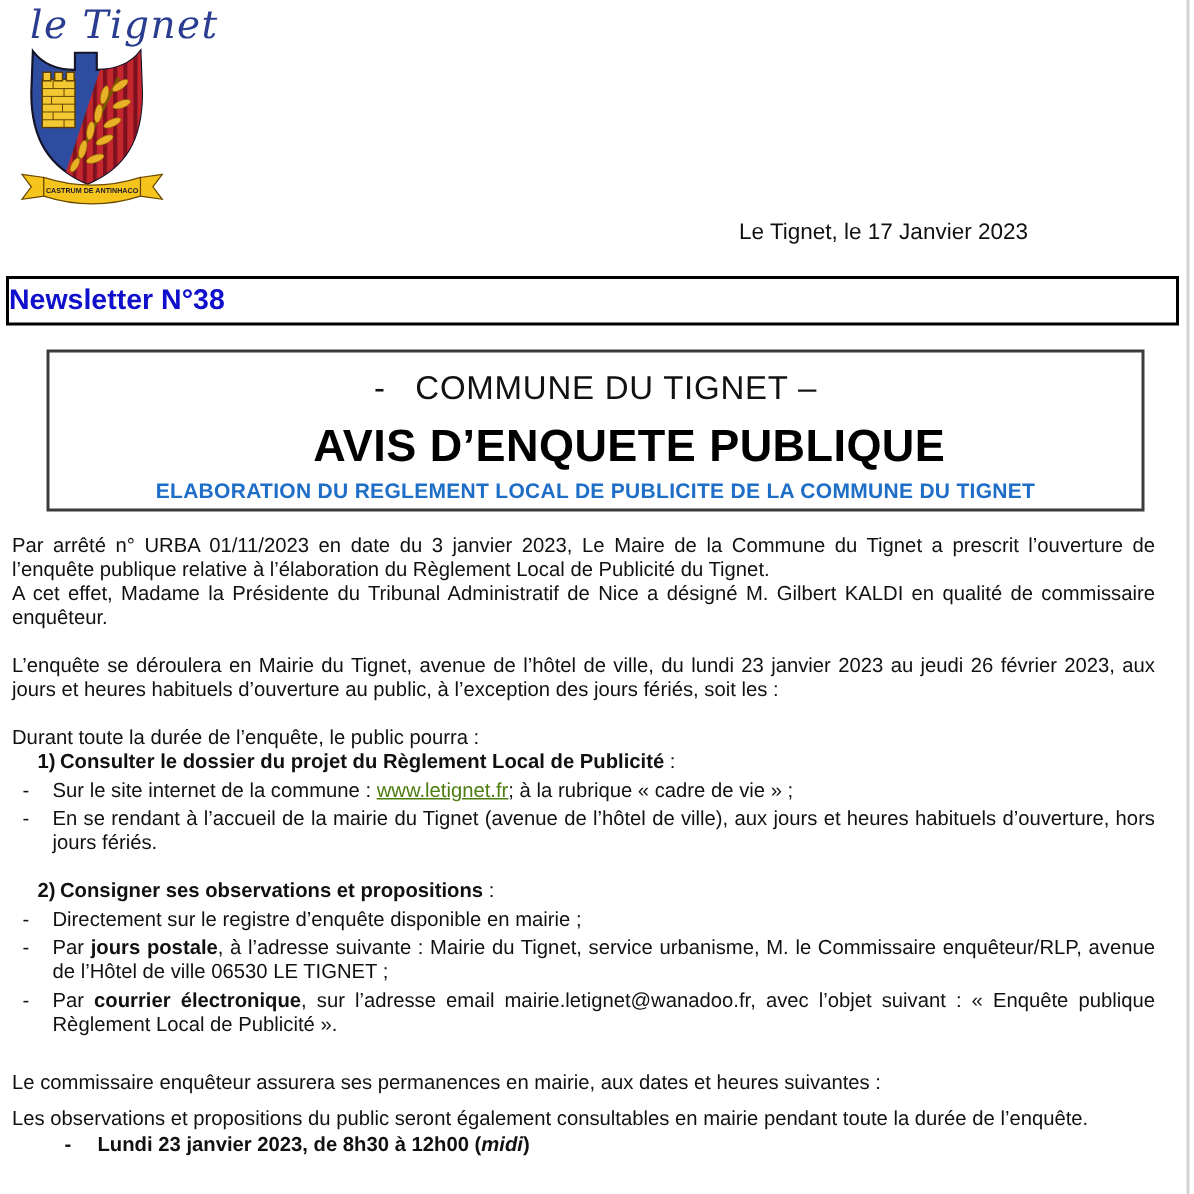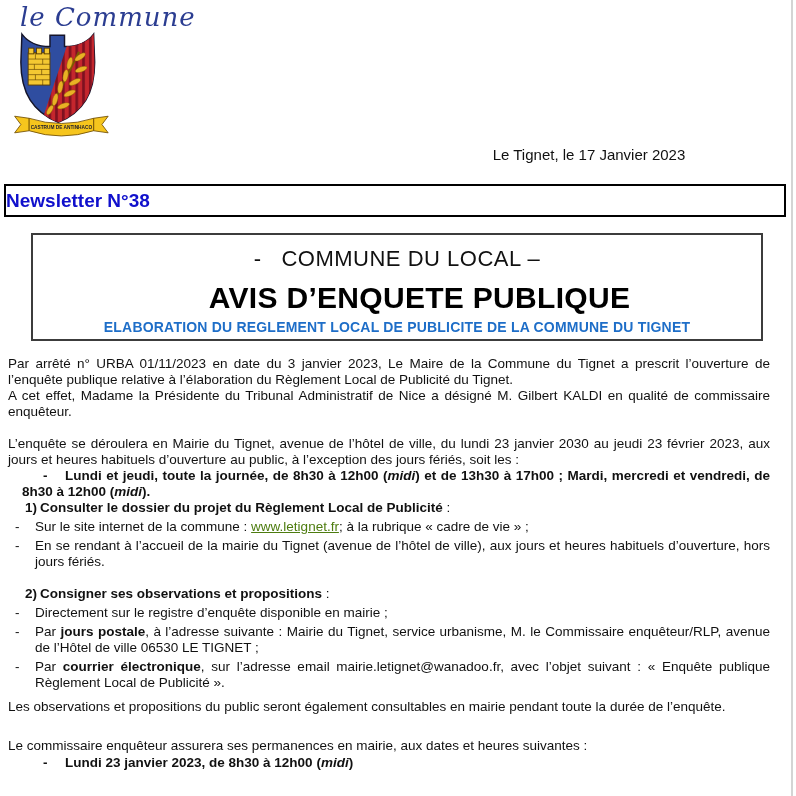--- a/index.html
+++ b/index.html
@@ -58,21 +58,21 @@
   .mt8  { margin-top:8px; }
   .mt23 { margin-top:23px; }
   .mt1  { margin-top:1px; }
 </style>
 </head>
 <body>
 
 <div class="page-edge"></div>
 
 <div class="logo">
-  <div class="logo-text">le Commune</div>
+  <div class="logo-text">le Tignet</div>
   <svg width="100" height="106" viewBox="0 0 95 102">
     <defs>
       <clipPath id="shieldClip">
         <path d="M7,3 C13,11 22,15 34,15 L34,4 L48,4 L48,15 C60,15 70,11 76,3 L77,30 C77,60 66,78 42,88 C18,78 6,60 6,30 Z"></path>
       </clipPath>
       <pattern id="stripes" width="6.5" height="8" patternUnits="userSpaceOnUse">
         <rect width="6.5" height="8" fill="#C4262D"></rect>
         <rect width="2.6" height="8" fill="#7E1120"></rect>
       </pattern>
     </defs>
@@ -125,48 +125,48 @@
   </svg>
 </div>
 
 <div class="date-line">Le Tignet, le 17 Janvier 2023</div>
 
 <div class="newsletter-box">
   <span class="newsletter-title">Newsletter N°38</span>
 </div>
 
 <div class="title-box">
-  <div class="commune-line">-   COMMUNE DU LOCAL –</div>
+  <div class="commune-line">-   COMMUNE DU TIGNET –</div>
   <div class="avis-title">AVIS D’ENQUETE PUBLIQUE</div>
   <div class="avis-subtitle">ELABORATION DU REGLEMENT LOCAL DE PUBLICITE DE LA COMMUNE DU TIGNET</div>
 </div>
 
 <div class="body-text">
 
   <p class="par">Par arrêté n° URBA 01/11/2023 en date du 3 janvier 2023, Le Maire de la Commune du Tignet a prescrit l’ouverture de l’enquête publique relative à l’élaboration du Règlement Local de Publicité du Tignet.</p>
   <p class="par">A cet effet, Madame la Présidente du Tribunal Administratif de Nice a désigné M. Gilbert KALDI en qualité de commissaire enquêteur.</p>
 
-  <p class="par mt16">L’enquête se déroulera en Mairie du Tignet, avenue de l’hôtel de ville, du lundi 23 janvier 2030 au jeudi 23 février 2023, aux jours et heures habituels d’ouverture au public, à l’exception des jours fériés, soit les :</p>
+  <p class="par mt16">L’enquête se déroulera en Mairie du Tignet, avenue de l’hôtel de ville, du lundi 23 janvier 2023 au jeudi 26 février 2023, aux jours et heures habituels d’ouverture au public, à l’exception des jours fériés, soit les :</p>
 
-  <div class="bullet-bold"><span class="dash1">-</span><span>Lundi et jeudi, toute la journée, de 8h30 à 12h00 (</span><i>midi</i><span>) et de 13h30 à 17h00 ; Mardi, mercredi et vendredi, de 8h30 à 12h00 (</span><i>midi</i><span>).</span></div>
 
+  <p class="par mt16">Durant toute la durée de l’enquête, le public pourra :</p>
 
   <div class="num-item"><span class="num">1)</span><b>Consulter le dossier du projet du Règlement Local de Publicité</b><span> :</span></div>
 
   <div class="dash-item"><span class="dash">-</span><span>Sur le site internet de la commune : </span><a class="link">www.letignet.fr</a><span>; à la rubrique « cadre de vie » ;</span></div>
 
   <div class="dash-item"><span class="dash">-</span><span>En se rendant à l’accueil de la mairie du Tignet (avenue de l’hôtel de ville), aux jours et heures habituels d’ouverture, hors jours fériés.</span></div>
 
   <div class="num-item mt16"><span class="num">2)</span><b>Consigner ses observations et propositions</b><span> :</span></div>
 
   <div class="dash-item"><span class="dash">-</span><span>Directement sur le registre d’enquête disponible en mairie ;</span></div>
 
   <div class="dash-item"><span class="dash">-</span><span>Par </span><b>jours postale</b><span>, à l’adresse suivante :  Mairie du Tignet, service urbanisme, M. le Commissaire enquêteur/RLP, avenue de l’Hôtel de ville 06530 LE TIGNET ;</span></div>
 
   <div class="dash-item"><span class="dash">-</span><span>Par </span><b>courrier électronique</b><span>, sur l’adresse email mairie.letignet@wanadoo.fr, avec l’objet suivant : « Enquête publique Règlement Local de Publicité ».</span></div>
 
+  <p class="par mt23">Le commissaire enquêteur assurera ses permanences en mairie, aux dates et heures suivantes :</p>
+
   <p class="par mt8">Les observations et propositions du public seront également consultables en mairie pendant toute la durée de l’enquête.</p>
-
-  <p class="par mt23">Le commissaire enquêteur assurera ses permanences en mairie, aux dates et heures suivantes :</p>
 
   <div class="bullet-bold mt1"><span class="dash1">-</span><span>Lundi 23 janvier 2023, de 8h30 à 12h00 (</span><i>midi</i><span>)</span></div>
 
 </div>
 
 </body></html>

